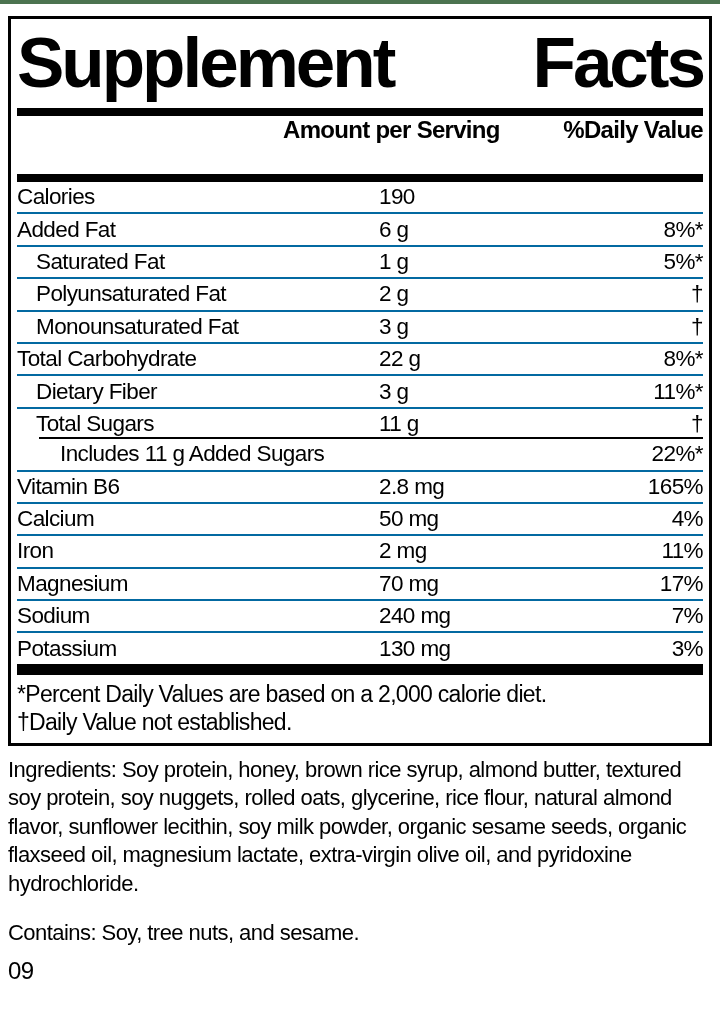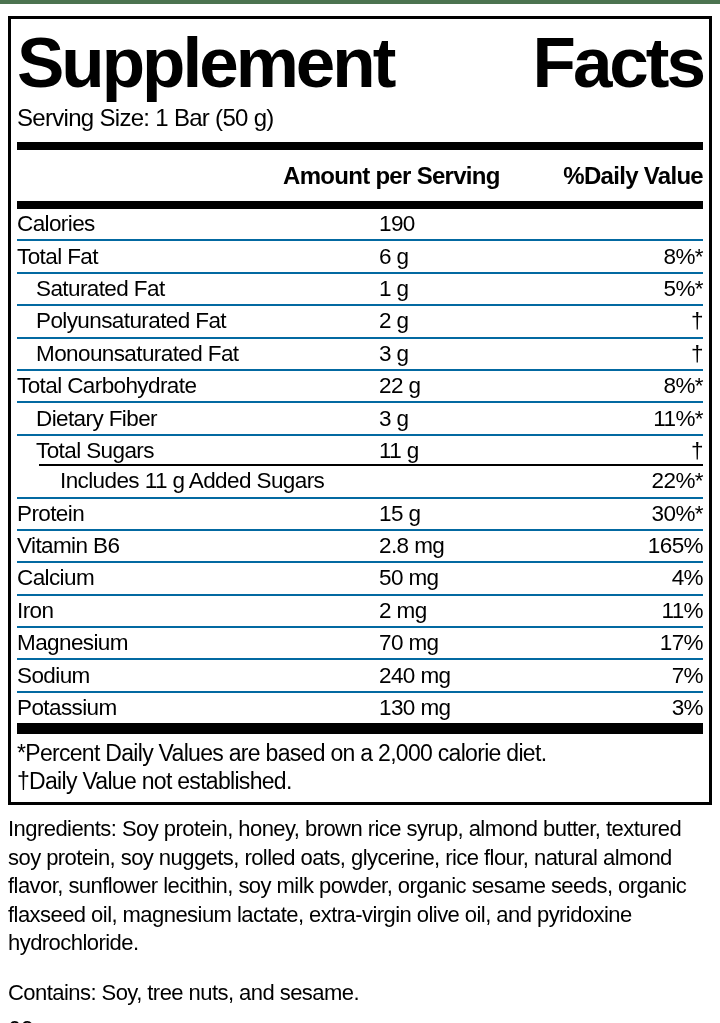--- a/index.html
+++ b/index.html
@@ -18,21 +18,21 @@
   .nf-title{
     display:flex;justify-content:space-between;align-items:center;
     font-weight:bold;font-size:71px;letter-spacing:-3px;line-height:1.0;
     margin-top:8px;
   }
   .serving{font-size:24px;letter-spacing:-0.7px;margin-top:6px;line-height:28px;}
   .bar{background:#000;height:8px;margin-top:10px;}
   .bar.mid{margin-top:0;}
   .bar.thick{height:11px;margin-top:0;}
   .col-header{
-    display:flex;align-items:center;height:51px;
+    display:flex;align-items:flex-start;height:58px;
     font-weight:bold;font-size:24px;letter-spacing:-0.7px;position:relative;
   }
   .col-header .amount-h{position:absolute;left:266px;}
   .col-header .dv-h{margin-left:auto;}
   .nf-rows .row{
     display:flex;align-items:center;position:relative;
     min-height:30.4px;border-bottom:2px solid #0369a1;
     font-size:22.5px;letter-spacing:-0.6px;
   }
   .nf-rows .row:last-child{border-bottom:none;}
@@ -55,39 +55,38 @@
 
 <div class="top-strip"></div>
 
 <div class="nf-box">
 
   <div class="nf-title">
     <span>Supplement</span>
     <span>Facts</span>
   </div>
 
-  <div class="serving">Serving Size: 1 Bar (50 g)</div>
 
   <div class="bar"></div>
 
   <div class="col-header">
     <span class="amount-h">Amount per Serving</span>
     <span class="dv-h">%Daily Value</span>
   </div>
 
   <div class="bar mid"></div>
 
   <div class="nf-rows">
       <div class="row i0">
         <span class="n">Calories</span>
         <span class="a">190</span>
         <span class="d"></span>
       </div>
       <div class="row i0">
-        <span class="n">Total Fat</span>
+        <span class="n">Added Fat</span>
         <span class="a">6 g</span>
         <span class="d">8%*</span>
       </div>
       <div class="row i1">
         <span class="n">Saturated Fat</span>
         <span class="a">1 g</span>
         <span class="d">5%*</span>
       </div>
       <div class="row i1">
         <span class="n">Polyunsaturated Fat</span>
@@ -111,25 +110,20 @@
       </div>
       <div class="row i1 div-indent">
         <span class="n">Total Sugars</span>
         <span class="a">11 g</span>
         <span class="d">†</span>
       </div>
       <div class="row i2">
         <span class="n">Includes 11 g Added Sugars</span>
         <span class="a"></span>
         <span class="d">22%*</span>
-      </div>
-      <div class="row i0">
-        <span class="n">Protein</span>
-        <span class="a">15 g</span>
-        <span class="d">30%*</span>
       </div>
       <div class="row i0">
         <span class="n">Vitamin B6</span>
         <span class="a">2.8 mg</span>
         <span class="d">165%</span>
       </div>
       <div class="row i0">
         <span class="n">Calcium</span>
         <span class="a">50 mg</span>
         <span class="d">4%</span>

